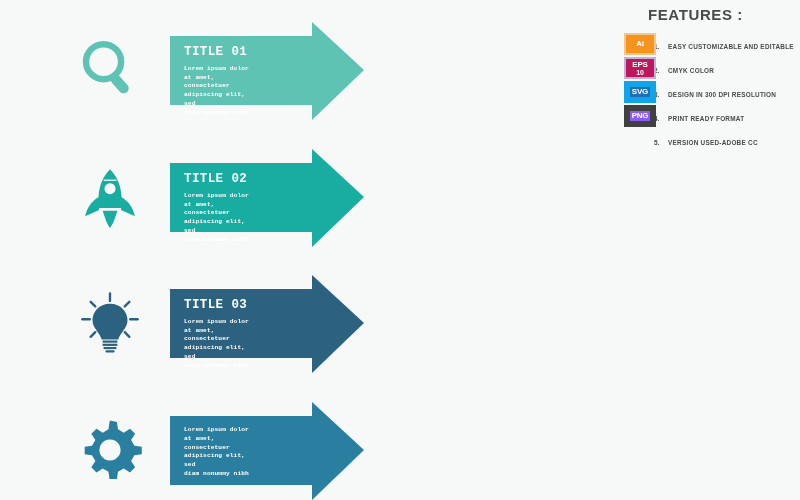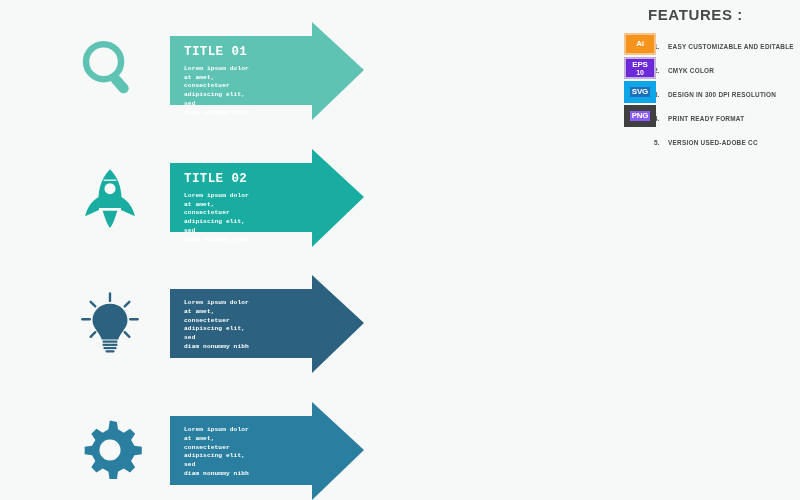--- a/index.html
+++ b/index.html
@@ -233,20 +233,21 @@
         <rect x="30" y="60.5" width="16" height="2.4" fill="#2c6280"></rect>
         <rect x="31" y="64" width="14" height="2.4" fill="#2c6280"></rect>
         <rect x="33" y="67.5" width="10" height="2.6" rx="1.2" fill="#2c6280"></rect>
       </svg>
     </div>
     <div class="arrow-wrap">
       <svg viewBox="0 0 200 120" preserveAspectRatio="none" aria-hidden="true">
         <path d="M 0,26 L 142,26 L 142,12 L 194,60 L 142,110 L 142,95 L 0,95 Z" fill="#2c6280"></path>
       </svg>
       <div class="arrow-text">
+        <p class="arrow-title">TITLE 03</p>
         <p class="arrow-body">
           <span>Lorem ipsum dolor</span><br>
           <span>at amet, consectetuer</span><br>
           <span>adipiscing elit, sed</span><br>
           <span>diam nonummy nibh</span>
         </p>
       </div>
     </div>
   </div>
 
@@ -276,21 +277,21 @@
 
   <div id="features">
     <div id="features-heading">FEATURES :</div>
 
     <div id="features-layout">
 
       <div id="badge-column">
         <div class="badge" style="background:#f7941e; border:2px solid #f7c48a;">
           <span class="badge-label">Ai</span>
         </div>
-        <div class="badge" style="background:#6d28d9; border:2px solid #c4b0dd;">
+        <div class="badge" style="background:#be185d; border:2px solid #c4b0dd;">
           <span class="badge-label">
             <span>EPS</span>
             <span class="sub">10</span>
           </span>
         </div>
         <div class="badge" style="background:#1e6fb8; border:6px solid #0ea5e9;">
           <span class="badge-label">SVG</span>
         </div>
         <div class="badge" style="background:#8b5cf6; border:6px solid #404040;">
           <span class="badge-label">PNG</span>

